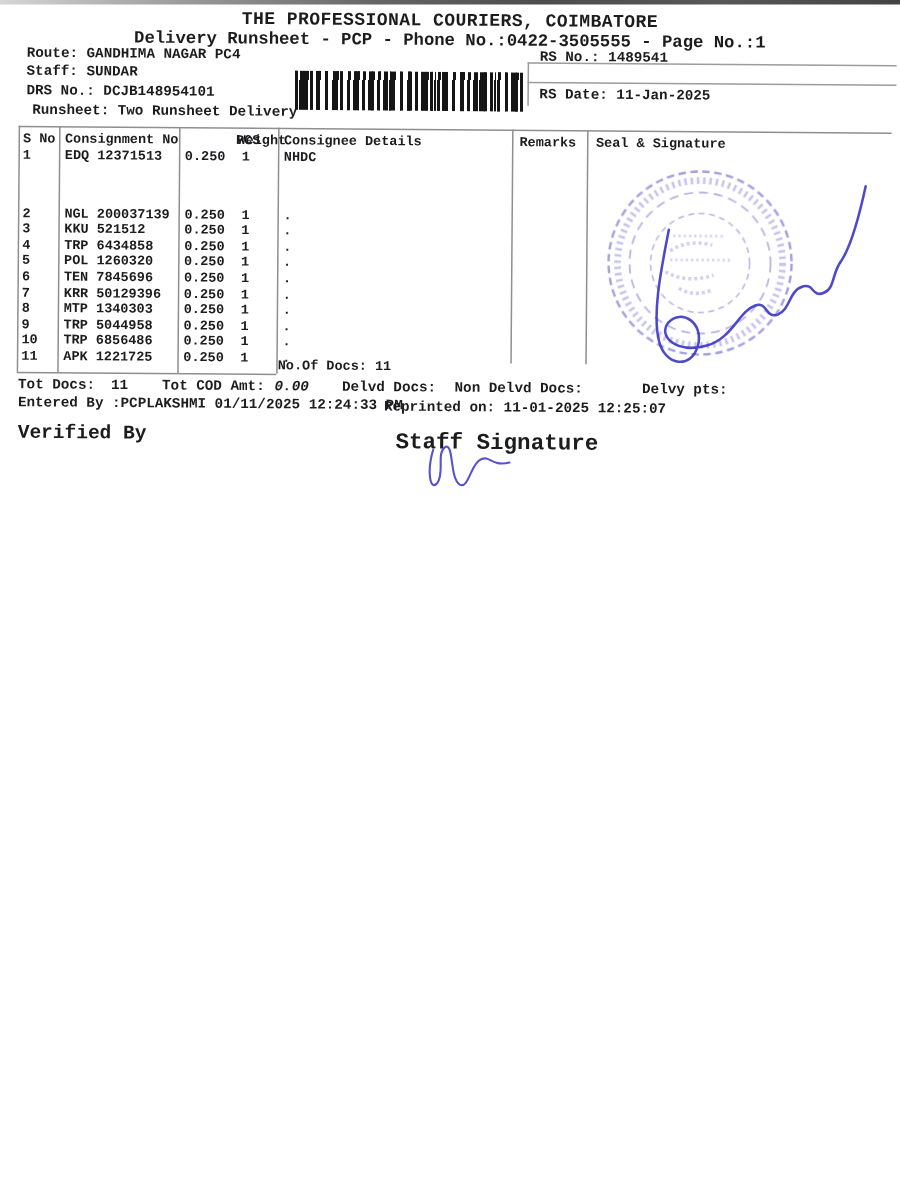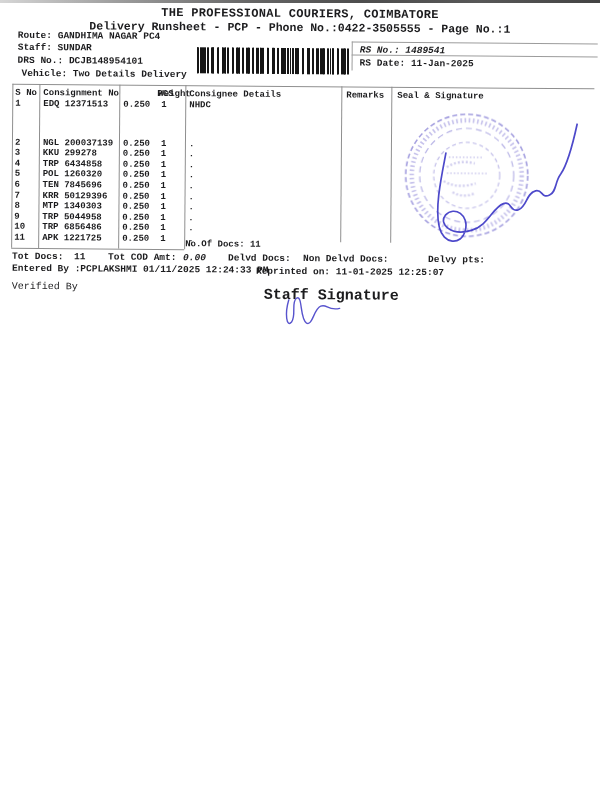--- a/index.html
+++ b/index.html
@@ -15,21 +15,21 @@
   .doc{position:absolute;top:0;left:0;width:600px;height:800px;
     transform:rotate(.45deg);transform-origin:40px 10px;}
   .t{white-space:pre;}
   .title{top:5px;left:0;width:600px;text-align:center;font-size:12px;font-weight:bold;letter-spacing:.3px;}
   .subtitle{top:19px;left:0;width:600px;text-align:center;font-size:11.5px;font-weight:bold;}
   .info{font-size:9.5px;font-weight:bold;}
   .route{top:30px;left:18px;}
   .staff{top:42px;left:18px;}
   .drs{top:55px;left:18px;}
   .vehicle{top:68px;left:22px;}
-  .rsno{top:42px;left:360px;font-style:italic;}
+  .rsno{top:30px;left:360px;}
   .rsdate{top:55px;left:360px;}
   .line{background:#9c9c9c;}
   .rs-line-top{top:39px;left:352px;width:246px;height:1px;}
   .rs-line-mid{top:52px;left:352px;width:246px;height:1px;}
   .rs-line-v{top:39px;left:352px;width:1px;height:29px;}
   
   .barcode{top:46px;left:197px;width:153px;height:26px;
     background:
       repeating-linear-gradient(90deg,#151515 0 2px,transparent 2px 5px),
       repeating-linear-gradient(90deg,#151515 0 1px,transparent 1px 7px),
@@ -53,40 +53,40 @@
   .trow.first{margin-bottom:28px;}
   .trow span{position:absolute;top:0;white-space:pre;}
   .c-sno{left:3px;}.c-cons{left:31px;}.c-wt{left:111px;}.c-pcs{left:149px;}.c-cd{left:177px;}
   .nodocs{top:238px;left:187px;font-size:9px;font-weight:bold;}
   
   .sum{font-size:9.5px;font-weight:bold;top:251px;}
   .s1{left:14px;}.s1v{left:76px;}.s2{left:110px;}.s2v{left:185px;font-style:italic;}
   .s3{left:230px;}.s4{left:305px;}.s5{left:392px;margin-left:38px;}
   .entered{top:263px;left:14px;font-size:9.5px;font-weight:bold;}
   .reprint{top:264px;left:258px;font-size:9.5px;font-weight:bold;}
-  .verified{top:281px;left:14px;font-size:10px;font-weight:normal;}
+  .verified{top:281px;left:14px;font-size:13px;font-weight:bold;}
   .staffsig{top:285px;left:266px;font-size:15px;font-weight:bold;}
   .stamp{top:94px;left:390px;width:156px;height:156px;filter:blur(.4px);}
   .sig-main{top:100px;left:395px;width:200px;height:160px;}
   .sig-staff{top:290px;left:270px;width:90px;height:50px;}
 </style>
 </head>
 <body>
 
 <div class="scan-top-edge"></div>
 
 <div class="doc">
 
   <div class="abs title t">THE PROFESSIONAL COURIERS, COIMBATORE</div>
   <div class="abs subtitle t">Delivery Runsheet - PCP - Phone No.:0422-3505555 - Page No.:1</div>
 
   <div class="abs info route t"><span>Route:</span> <span>GANDHIMA NAGAR PC4</span></div>
   <div class="abs info staff t"><span>Staff:</span> <span>SUNDAR</span></div>
   <div class="abs info drs t"><span>DRS No.:</span> <span>DCJB148954101</span></div>
-  <div class="abs info vehicle t"><span>Vehicle:</span> <span>Two Details Delivery</span></div>
+  <div class="abs info vehicle t"><span>Runsheet:</span> <span>Two Runsheet Delivery</span></div>
 
   <div class="abs barcode"></div>
 
   <div class="abs line rs-line-top"></div>
   <div class="abs line rs-line-mid"></div>
   <div class="abs line rs-line-v"></div>
   <div class="abs info rsno t"><span>RS No.:</span> <span>1489541</span></div>
   <div class="abs info rsdate t"><span>RS Date:</span> <span>11-Jan-2025</span></div>
 
   <div class="abs tline tbl-top"></div>
@@ -118,21 +118,21 @@
     <div class="trow">
       <span class="c-sno">2</span>
       <span class="c-cons">NGL 200037139</span>
       <span class="c-wt">0.250</span>
       <span class="c-pcs">1</span>
       <span class="c-cd">.</span>
     </div>
 
     <div class="trow">
       <span class="c-sno">3</span>
-      <span class="c-cons">KKU 299278</span>
+      <span class="c-cons">KKU 521512</span>
       <span class="c-wt">0.250</span>
       <span class="c-pcs">1</span>
       <span class="c-cd">.</span>
     </div>
 
     <div class="trow">
       <span class="c-sno">4</span>
       <span class="c-cons">TRP 6434858</span>
       <span class="c-wt">0.250</span>
       <span class="c-pcs">1</span>

